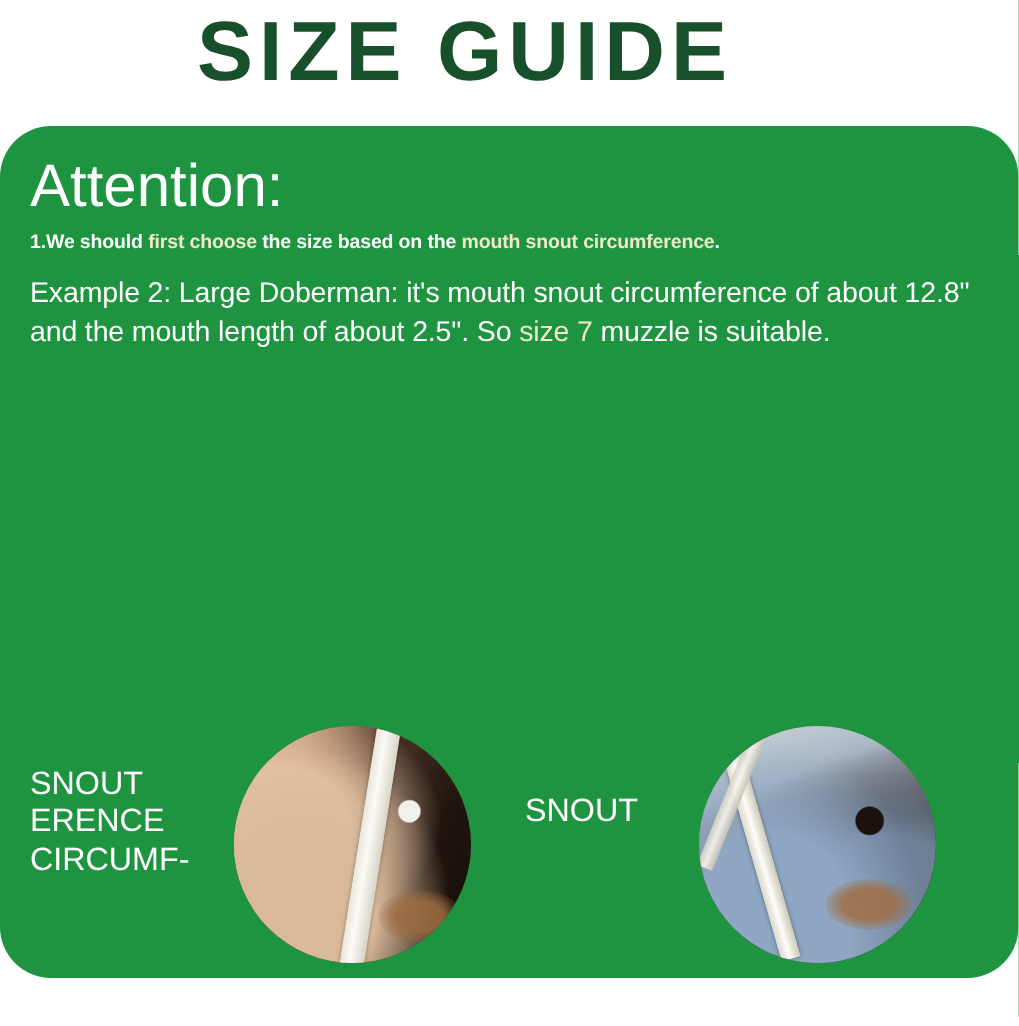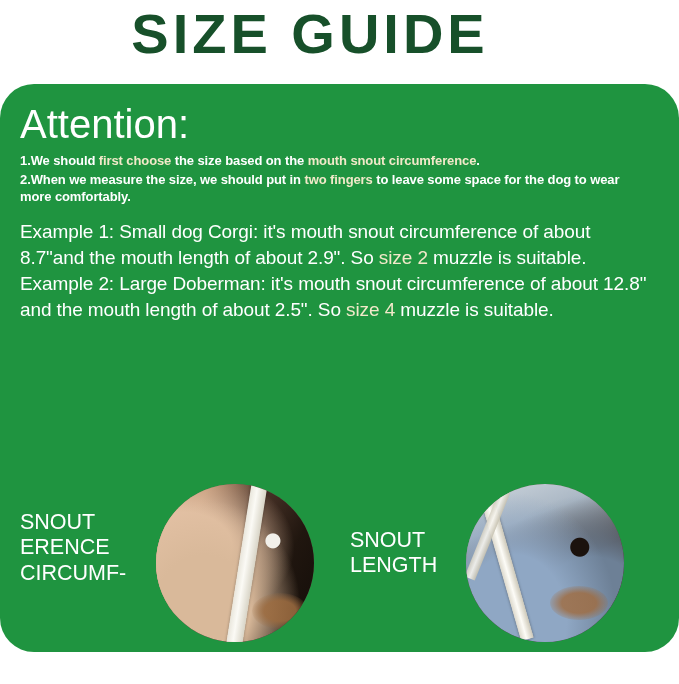--- a/index.html
+++ b/index.html
@@ -198,31 +198,25 @@
   <div class="title">SIZE GUIDE</div>
 
   <div class="card">
 
     <div class="attention">Attention:</div>
 
     <div class="rules">
       <p>
         <span>1.</span><span>We should </span><span class="hl">first choose</span><span> the size based on the </span><span class="hl">mouth snout circumference</span><span>.</span>
       </p>
-      <p>
-        <span>2.</span><span>When we measure the size, we should put in </span><span class="hl">two fingers</span><span> to leave some space for the dog to wear more comfortably.</span>
-      </p>
     </div>
 
     <div class="examples">
       <p>
-        <span>Example 1: Small dog Corgi: it's mouth snout circumference of about 8.7"and the mouth length of about 2.9". So </span><span class="ex-hl">size 2</span><span> muzzle is suitable.</span>
-      </p>
-      <p>
-        <span>Example 2: Large Doberman: it's mouth snout circumference of about 12.8" and the mouth length of about 2.5".  So </span><span class="ex-hl">size 4</span><span> muzzle is suitable.</span>
+        <span>Example 2: Large Doberman: it's mouth snout circumference of about 12.8" and the mouth length of about 2.5".  So </span><span class="ex-hl">size 7</span><span> muzzle is suitable.</span>
       </p>
     </div>
 
     <div class="photos">
 
       <div class="photo-block left">
         <div class="caption">
           <div>SNOUT</div>
           <div>ERENCE</div>
           <div>CIRCUMF-</div>
@@ -230,21 +224,20 @@
         <div class="circle">
           <div class="ph1"></div>
           <div class="ph1-tan"></div>
           <div class="ph1-tape"></div>
         </div>
       </div>
 
       <div class="photo-block right">
         <div class="caption two">
           <div>SNOUT</div>
-          <div>LENGTH</div>
         </div>
         <div class="circle">
           <div class="ph2"></div>
           <div class="ph2-tan"></div>
           <div class="ph2-tape"></div>
           <div class="ph2-tape2"></div>
         </div>
       </div>
 
     </div>

